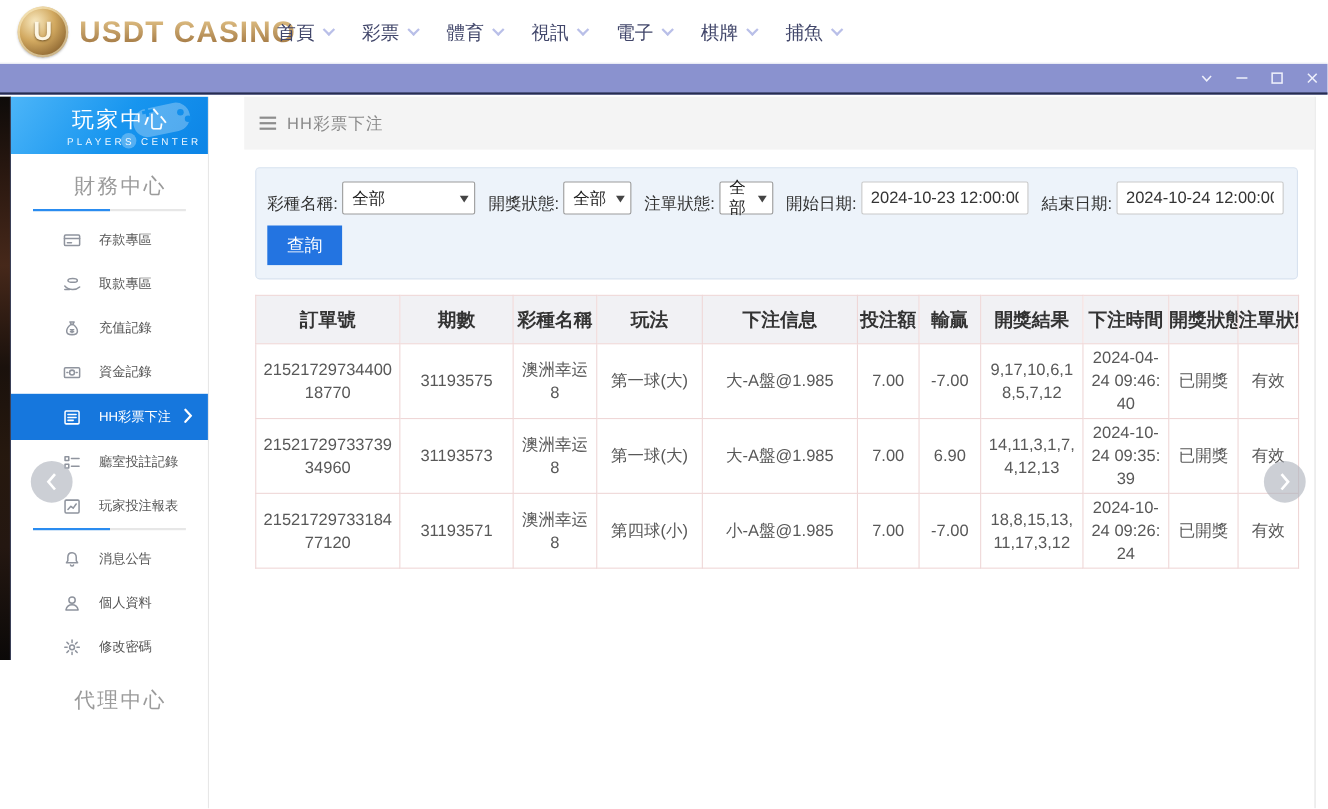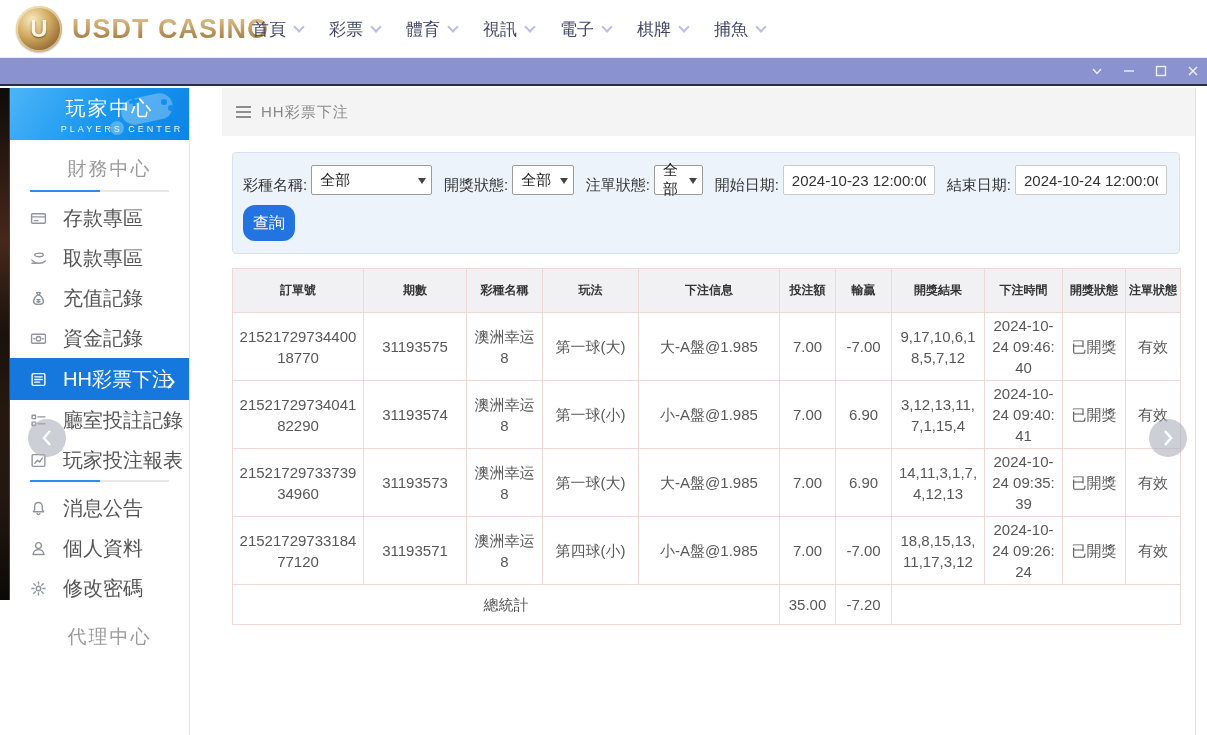--- a/index.html
+++ b/index.html
@@ -45,22 +45,22 @@
   .sidebar { position:absolute; left:10px; top:0; width:180px; height:647px;
              background:#fff; border-right:1px solid #e7e7e7;text-align:center; }
   .sb-header { position:relative; height:52px; overflow:hidden; padding:7px 0 0 20px;
     background:linear-gradient(125deg,#4cb5f8 0%,#1795ef 55%,#0c84e6 100%); }
   .sb-title { color:#fff; font-size:20px; letter-spacing:2px; }
   .sb-sub { color:#eaf6ff; font-size:9px; letter-spacing:3px; margin-top:2px;padding-left:25px; }
   .sb-pad { position:absolute; right:8px; top:4px; opacity:.28; }
   .sec-title { font-size:19px; color:#9b9b9b; letter-spacing:2px; margin:16px 0 8px 20px; }
   .sec-line { margin:0 20px 6px 20px; height:2px; background:#e7e7e7; position:relative; }
   .sec-line span { position:absolute; left:0; top:0; height:2px; width:70px; background:#2a8cf0; }
-  .side-item { height:40px; display:flex; align-items:center; padding-left:20px;
-               font-size:20px; color:#555; cursor:pointer; position:relative; }
+  .side-item { height:40px; display:flex; align-items:center; padding-left:47px;
+               font-size:12px; color:#555; cursor:pointer; position:relative; }
   .side-item .mi-wrap { width:17px; height:17px; color:#8f949e; margin-right:16px;
                         display:flex; align-items:center; }
   .side-item .mi { width:17px; height:17px; }
   .side-item.active { background:#1677dd; color:#fff; height:42px; }
   .side-item.active .mi-wrap { color:#fff; }
   .side-chev { position:absolute; right:14px; top:13px; }
   .side-chev svg { width:8px; height:14px; stroke:#fff; stroke-width:2; fill:none; }
 
   
   .main { position:absolute; left:222px; top:0; width:974px; height:647px;
@@ -77,29 +77,29 @@
   .filter-row { display:flex; align-items:flex-end; flex-wrap:nowrap; }
   .f-label { font-size:15px; color:#333; margin-right:4px; white-space:nowrap; }
   .f-select { position:relative; background:#fff; border:1px solid #9b9b9b; border-radius:2px;
               height:30px; display:flex; align-items:center; padding:0 18px 0 8px;
               font-size:15px; color:#222; margin-right:12px; cursor:pointer; }
   .f-select:after { content:""; position:absolute; right:5px; top:12px;
     border-left:4px solid transparent; border-right:4px solid transparent; border-top:6px solid #444; }
   .f-input { height:30px; border:1px solid #c9c9c9; border-radius:2px; background:#fff;
              font-size:15px; color:#333; padding:0 8px; margin-right:12px;
              font-family:"Liberation Sans",sans-serif; }
-  .btn-search { margin-top:10px; width:52px; height:36px; background:#2374e1; color:#fff;
-                border:none; border-radius:12px; font-size:16px; cursor:pointer;
+  .btn-search { margin-top:10px; width:68px; height:36px; background:#2374e1; color:#fff;
+                border:none; border-radius:0; font-size:16px; cursor:pointer;
                 font-family:"Liberation Sans",sans-serif; }
 
   
   table.bets { margin-top:14px; width:948px; border-collapse:collapse; table-layout:fixed;
                background:#fff; }
   table.bets th, table.bets td { border:1px solid #efd7d7; text-align:center; }
-  table.bets th { height:44px; background:#f1f1f4; color:#333; font-size:12px;
+  table.bets th { height:44px; background:#f1f1f4; color:#333; font-size:17px;
                   font-weight:bold; padding:0; overflow:hidden; white-space:nowrap; }
   table.bets td { height:57px; color:#585858; font-size:15px; padding:2px 5px;
                   word-break:break-all; line-height:21px; background:#fff; }
   table.bets tr.sum td { height:40px; word-break:normal; }
 
   
   .edge-circle { position:absolute; width:38px; height:38px; border-radius:50%;
                  background:rgba(173,178,188,.62); display:flex; align-items:center;
                  justify-content:center; z-index:6; cursor:pointer; }
   .edge-circle svg { width:12px; height:18px; stroke:#fff; stroke-width:2.4; fill:none; }
@@ -372,34 +372,21 @@
         <tbody>
             <tr>
               <td>2152172973440018770</td>
               <td>31193575</td>
               <td>澳洲幸运8</td>
               <td>第一球(大)</td>
               <td>大-A盤@1.985</td>
               <td>7.00</td>
               <td>-7.00</td>
               <td>9,17,10,6,18,5,7,12</td>
-              <td>2024-10-24 09:46:40</td>
-              <td>已開獎</td>
-              <td>有效</td>
-            </tr>
-            <tr>
-              <td>2152172973404182290</td>
-              <td>31193574</td>
-              <td>澳洲幸运8</td>
-              <td>第一球(小)</td>
-              <td>小-A盤@1.985</td>
-              <td>7.00</td>
-              <td>6.90</td>
-              <td>3,12,13,11,7,1,15,4</td>
-              <td>2024-10-24 09:40:41</td>
+              <td>2024-04-24 09:46:40</td>
               <td>已開獎</td>
               <td>有效</td>
             </tr>
             <tr>
               <td>2152172973373934960</td>
               <td>31193573</td>
               <td>澳洲幸运8</td>
               <td>第一球(大)</td>
               <td>大-A盤@1.985</td>
               <td>7.00</td>
@@ -415,26 +402,20 @@
               <td>澳洲幸运8</td>
               <td>第四球(小)</td>
               <td>小-A盤@1.985</td>
               <td>7.00</td>
               <td>-7.00</td>
               <td>18,8,15,13,11,17,3,12</td>
               <td>2024-10-24 09:26:24</td>
               <td>已開獎</td>
               <td>有效</td>
             </tr>
-            <tr class="sum">
-              <td colspan="5">總統計</td>
-    <td>35.00</td>
-    <td>-7.20</td>
-    <td colspan="4"></td>
-            </tr>
           </tbody>
       </table>
 
     </div>
   </div>
 </div>
 
 <div class="edge-circle edge-left" style="left:28px; top:419px">
   <svg viewBox="0 0 12 18">
       <polyline points="9,2 3,9 9,16"></polyline>

